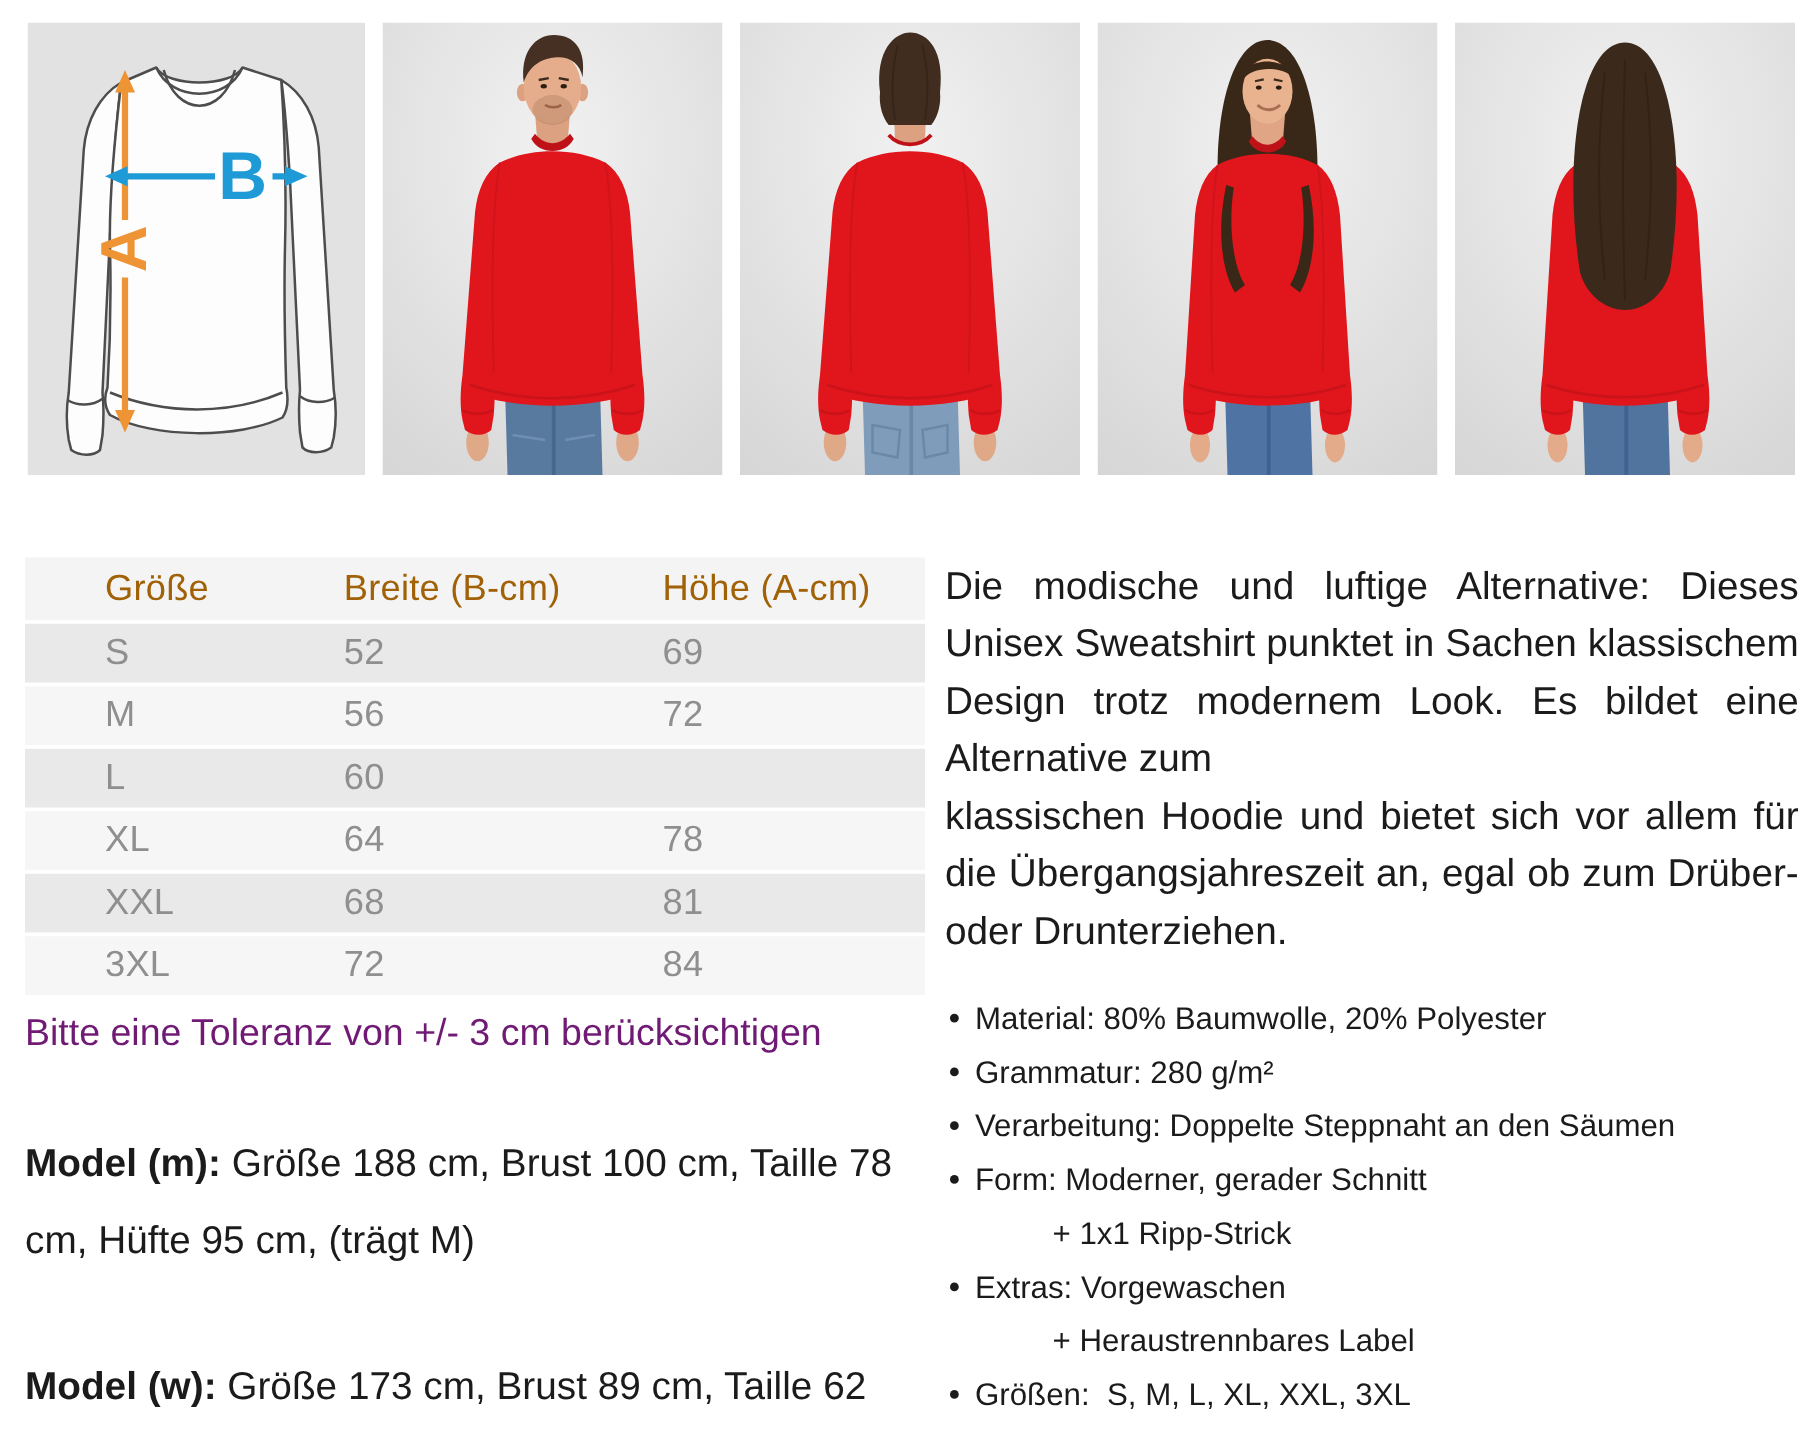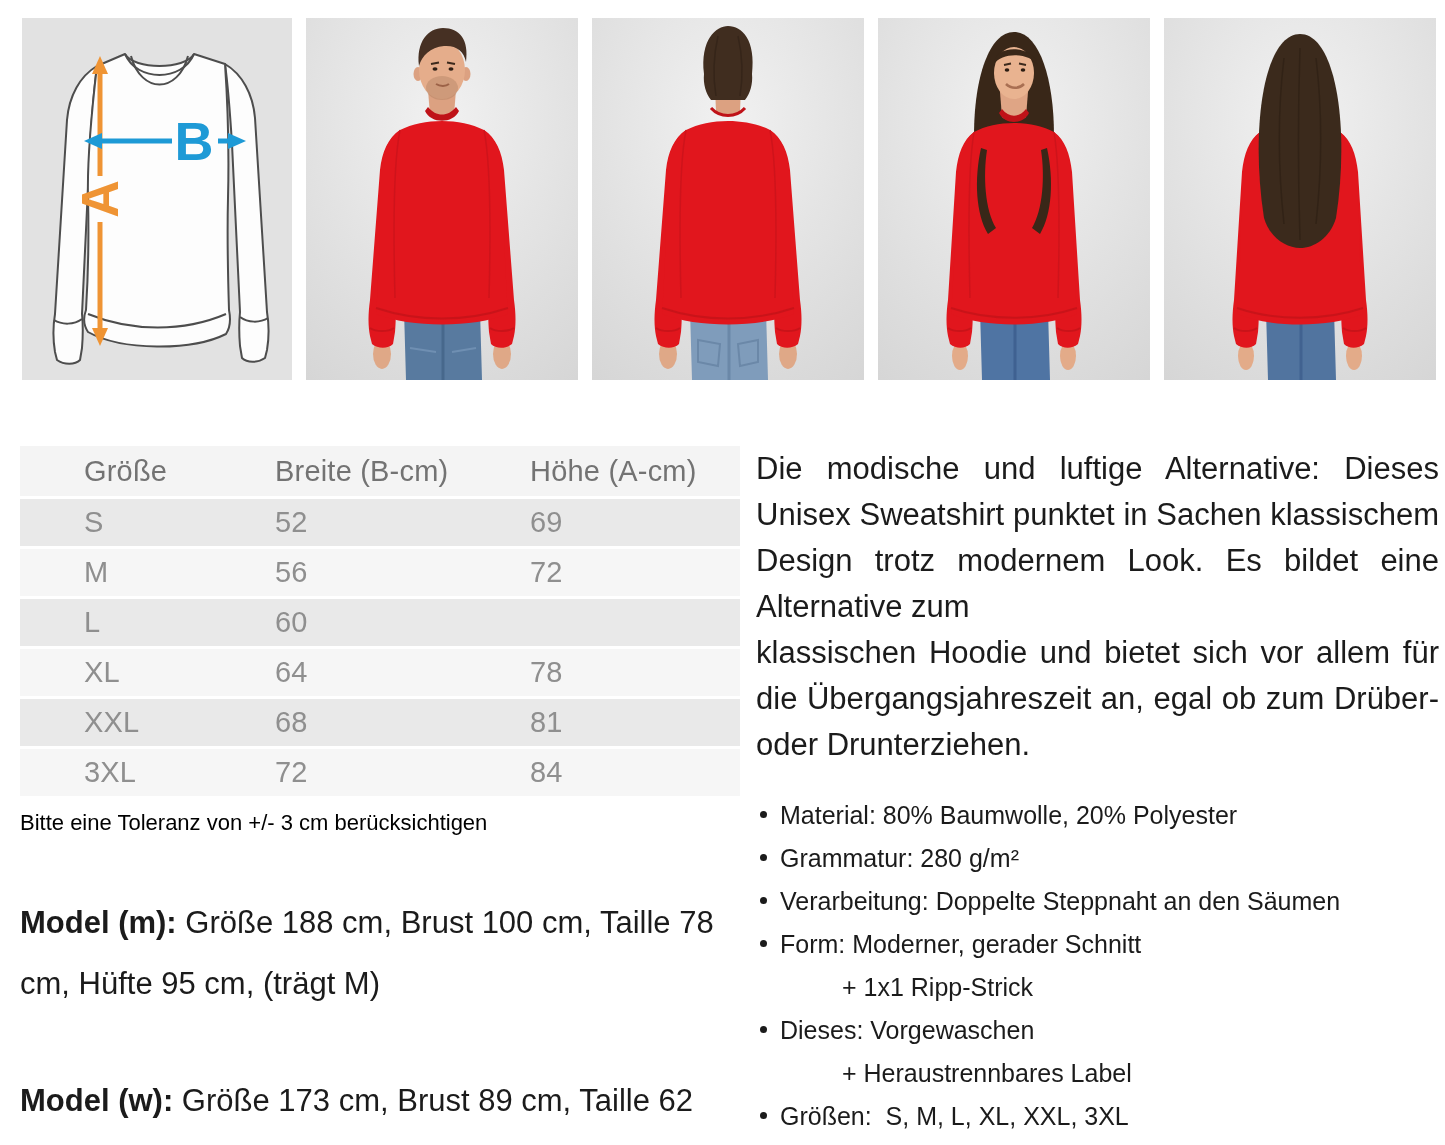--- a/index.html
+++ b/index.html
@@ -18,25 +18,25 @@
   .leftcol{width:720px;flex:0 0 auto;}
   .rightcol{flex:1 1 auto;margin-left:16px;}
   
   .sizetable{width:720px;}
   .trow{
     display:grid;grid-template-columns:191px 255px 1fr;
     padding-left:64px;align-items:center;
     font-size:29px;color:#8f8f8f;letter-spacing:0.2px;
     margin-bottom:3px;
   }
-  .trow.head{height:50px;line-height:50px;background:#f4f4f4;color:#737373;}
+  .trow.head{height:50px;line-height:50px;background:#f4f4f4;color:#a16207;}
   .trow.r{height:47px;line-height:47px;}
   .trow.odd{background:#e9e9e9;}
   .trow.even{background:#f6f6f6;}
-  .tolerance{margin-top:14px;font-size:22px;color:#000000;}
+  .tolerance{margin-top:14px;font-size:30px;color:#701a75;}
   .model{margin-top:56px;font-size:31px;line-height:61px;width:700px;}
   .model .mlabel{font-weight:bold;}
   
   .desc p{margin:0;font-size:31px;line-height:46px;text-align:justify;}
   .bullets{list-style:none;margin:26px 0 0 0;padding:0;}
   .bullets li{position:relative;padding-left:24px;font-size:25px;line-height:43px;}
   .bullets li::before{
     content:"";position:absolute;left:4px;top:17px;width:7px;height:7px;
     border-radius:50%;background:#1b1b1b;
   }
@@ -297,21 +297,21 @@
         <span class="b-text">Grammatur: 280 g/m²</span>
       </li>
       <li>
         <span class="b-text">Verarbeitung: Doppelte Steppnaht an den Säumen</span>
       </li>
       <li>
         <span class="b-text">Form: Moderner, gerader Schnitt</span>
         <div class="b-sub">+ 1x1 Ripp-Strick</div>
       </li>
       <li>
-        <span class="b-text">Dieses: Vorgewaschen</span>
+        <span class="b-text">Extras: Vorgewaschen</span>
         <div class="b-sub">+ Heraustrennbares Label</div>
       </li>
       <li>
         <span class="b-text">Größen:  S, M, L, XL, XXL, 3XL</span>
       </li>
     </ul>
   </div>
 </div>
 
 </body></html>

